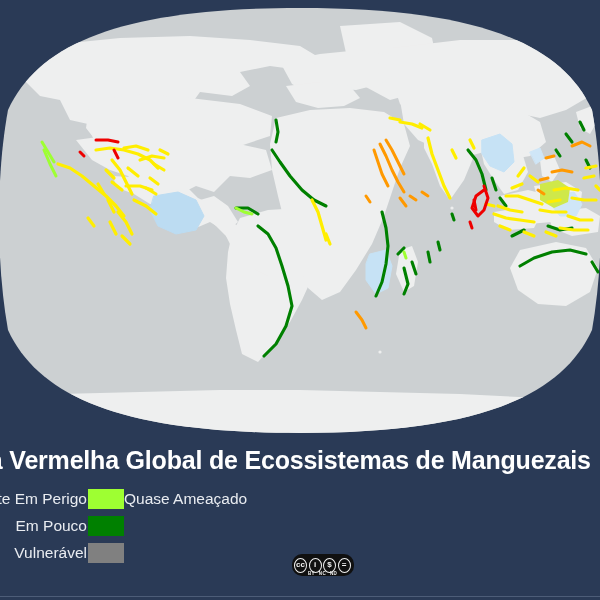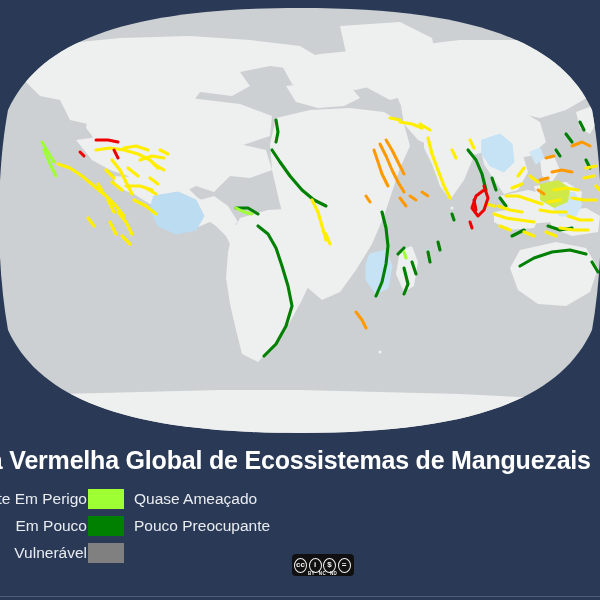--- a/index.html
+++ b/index.html
@@ -21,21 +21,21 @@
     color:#ffffff;font-size:25px;font-weight:bold;
     letter-spacing:-0.2px;white-space:nowrap;text-align:center;
   }
 
   
   .legend{position:absolute;left:0;top:487px;width:600px;height:100px;}
   .lg-col{position:absolute;}
   .lg-row{display:flex;align-items:center;height:24px;margin-bottom:3px;}
   .sw{width:36px;height:20px;flex:0 0 36px;box-sizing:border-box;}
   .lg-label{
-    color:#e9ecf1;font-size:15.5px;margin-left:10px;white-space:nowrap;
+    color:#e9ecf1;font-size:15.5px;white-space:nowrap;
     line-height:20px;
   }
 
   
   .col1{left:-118px;top:0px;width:205px;}
   .col1 .lg-row{justify-content:flex-end;}
   .col1 .lg-label{margin-left:0;margin-right:0;}
 
   
   .col2{left:88px;top:0px;}
@@ -52,21 +52,21 @@
   }
   .sw-nat{
     background:#7fd3ef;border:1px solid #6fbcd6;
     display:flex;align-items:center;justify-content:center;
   }
   .sw-nat b{display:block;width:26px;height:8px;background:#3d93b5;}
 
   
   .cc{
     position:absolute;left:292px;top:554px;width:62px;height:22px;
-    background:#101010;border-radius:4px;display:flex;align-items:center;
+    background:#101010;border-radius:10px;display:flex;align-items:center;
     padding:0 2px;box-sizing:border-box;
   }
   .cc .disc{
     width:13px;height:13px;border-radius:50%;background:#101010;
     border:1.6px solid #f2f2f2;margin-right:1.5px;position:relative;
     display:flex;align-items:center;justify-content:center;
     color:#f2f2f2;font-size:8px;font-weight:bold;line-height:1;
   }
   .cc .tags{position:absolute;left:16px;bottom:0px;display:flex;gap:4px;}
   .cc .tags span{color:#f2f2f2;font-size:4.5px;font-weight:bold;letter-spacing:.3px;}
@@ -312,21 +312,20 @@
       </div>
     </div>
 
     <div class="lg-col col2">
       <div class="lg-row">
         <span class="sw" style="background:#9eff32"></span>
         <span class="lg-label">Quase Ameaçado</span>
       </div>
       <div class="lg-row">
         <span class="sw" style="background:#008000"></span>
-        <span class="lg-label">Pouco Preocupante</span>
       </div>
       <div class="lg-row">
         <span class="sw" style="background:#808080"></span>
       </div>
     </div>
 
     <div class="lg-col col3">
     </div>
   </div>
 

